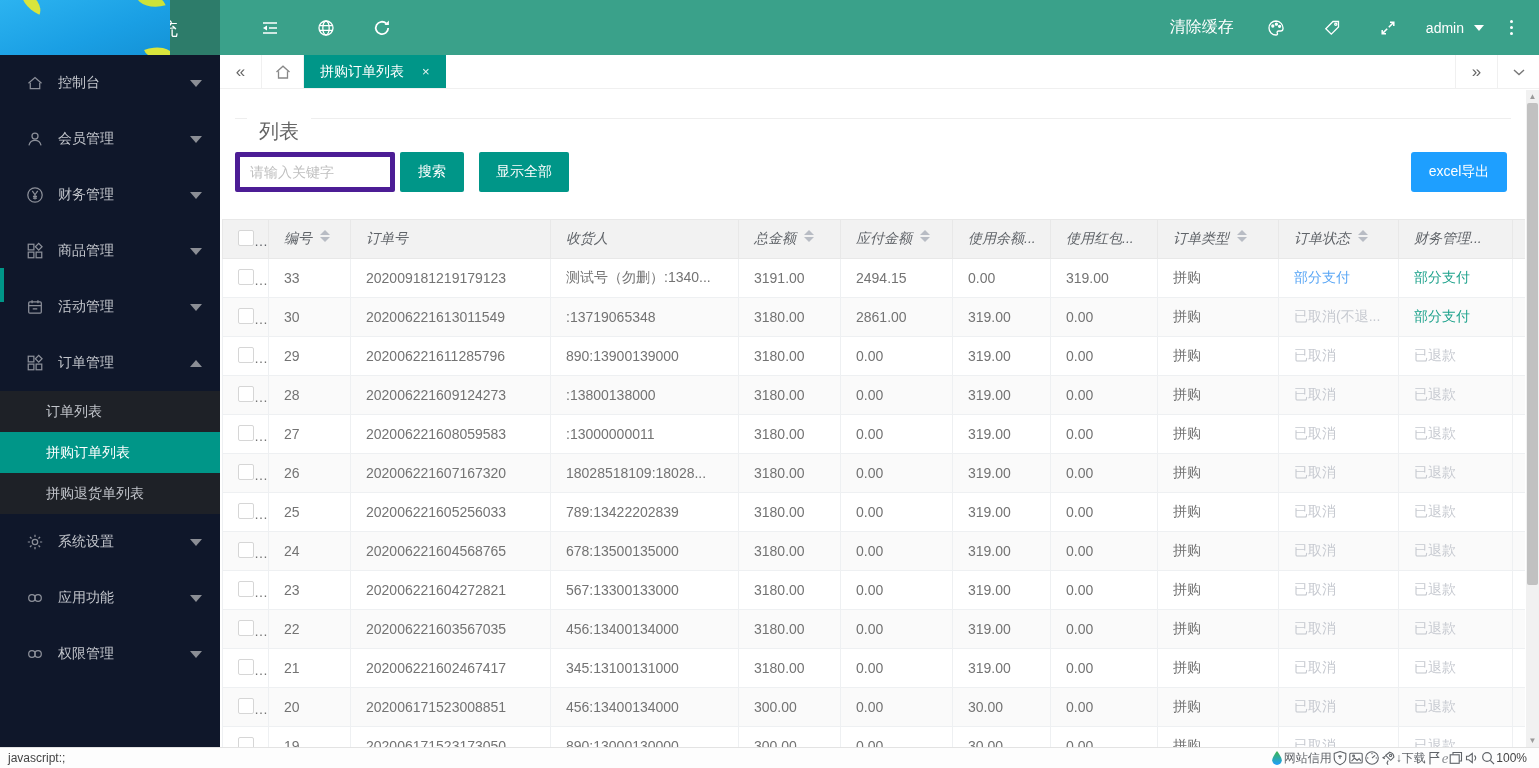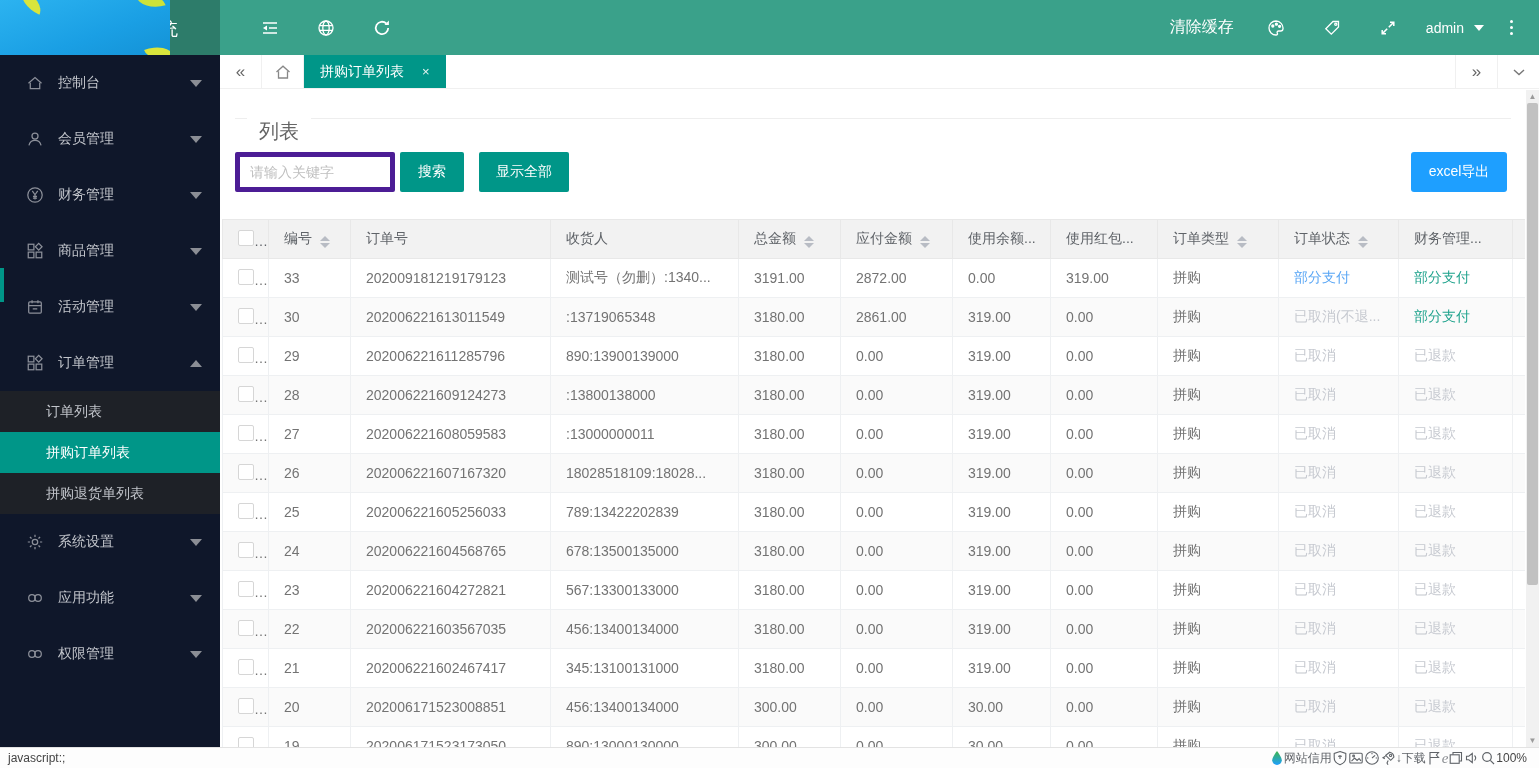--- a/index.html
+++ b/index.html
@@ -62,21 +62,21 @@
   .btn.search { width:64px; margin-left:5px; }
   .btn.showall { width:90px; margin-left:15px; }
   .btn.blue { background:#1e9fff; border-radius:3px; width:96px; margin-left:auto; margin-right:4px; }
 
   .table-wrap { position:absolute; left:2px; top:129px; right:14px; bottom:0; overflow:hidden; }
   table.grid { border-collapse:collapse; table-layout:fixed; width:1450px; font-size:14px; }
   table.grid th, table.grid td { border:1px solid #eef0f2; padding:0 15px; height:39px; overflow:hidden; white-space:nowrap; text-overflow:ellipsis; text-align:left; font-weight:normal; }
   table.grid thead th { background:#f2f2f2; color:#5f6368; border-color:#e8e8e8; }
   table.grid td { color:#737373; }
   table.grid tbody tr:nth-child(even) td { background:#fafafa; }
-  .th-inner { display:flex; align-items:flex-end; }
+  .th-inner { display:flex; align-items:flex-start;font-style:italic; }
   .sort { display:inline-flex; flex-direction:column; gap:2px; margin-left:8px; cursor:pointer; }
   .sort i { width:0; height:0; border-left:5px solid transparent; border-right:5px solid transparent; display:block; }
   .sort .u { border-bottom:5px solid #b8bcc4; }
   .sort .d { border-top:5px solid #b8bcc4; }
   .checkbox { width:16px; height:16px; border:1px solid #d6d6d6; border-radius:2px; background:#fff; display:inline-block; cursor:pointer; }
   td.cell-check, th.cell-check { text-align:center; padding:0; }
   .st-link { color:#59a6f5; cursor:pointer; }
   .st-teal { color:#1ea28c; }
   .st-muted { color:#c6c9d0; }
 
@@ -380,21 +380,21 @@
                 <th></th>
               </tr>
             </thead>
           <tbody id="grid-body">
               <tr>
                 <td class="cell-check"><span class="checkbox"></span></td>
                 <td>33</td>
                 <td>202009181219179123</td>
                 <td>测试号（勿删）:1340...</td>
                 <td>3191.00</td>
-                <td>2872.00</td>
+                <td>2494.15</td>
                 <td>0.00</td>
                 <td>319.00</td>
                 <td>拼购</td>
                 <td><span class="st-link">部分支付</span></td>
                 <td><span class="st-teal">部分支付</span></td>
                 <td></td>
               </tr>
               <tr>
                 <td class="cell-check"><span class="checkbox"></span></td>
                 <td>30</td>

